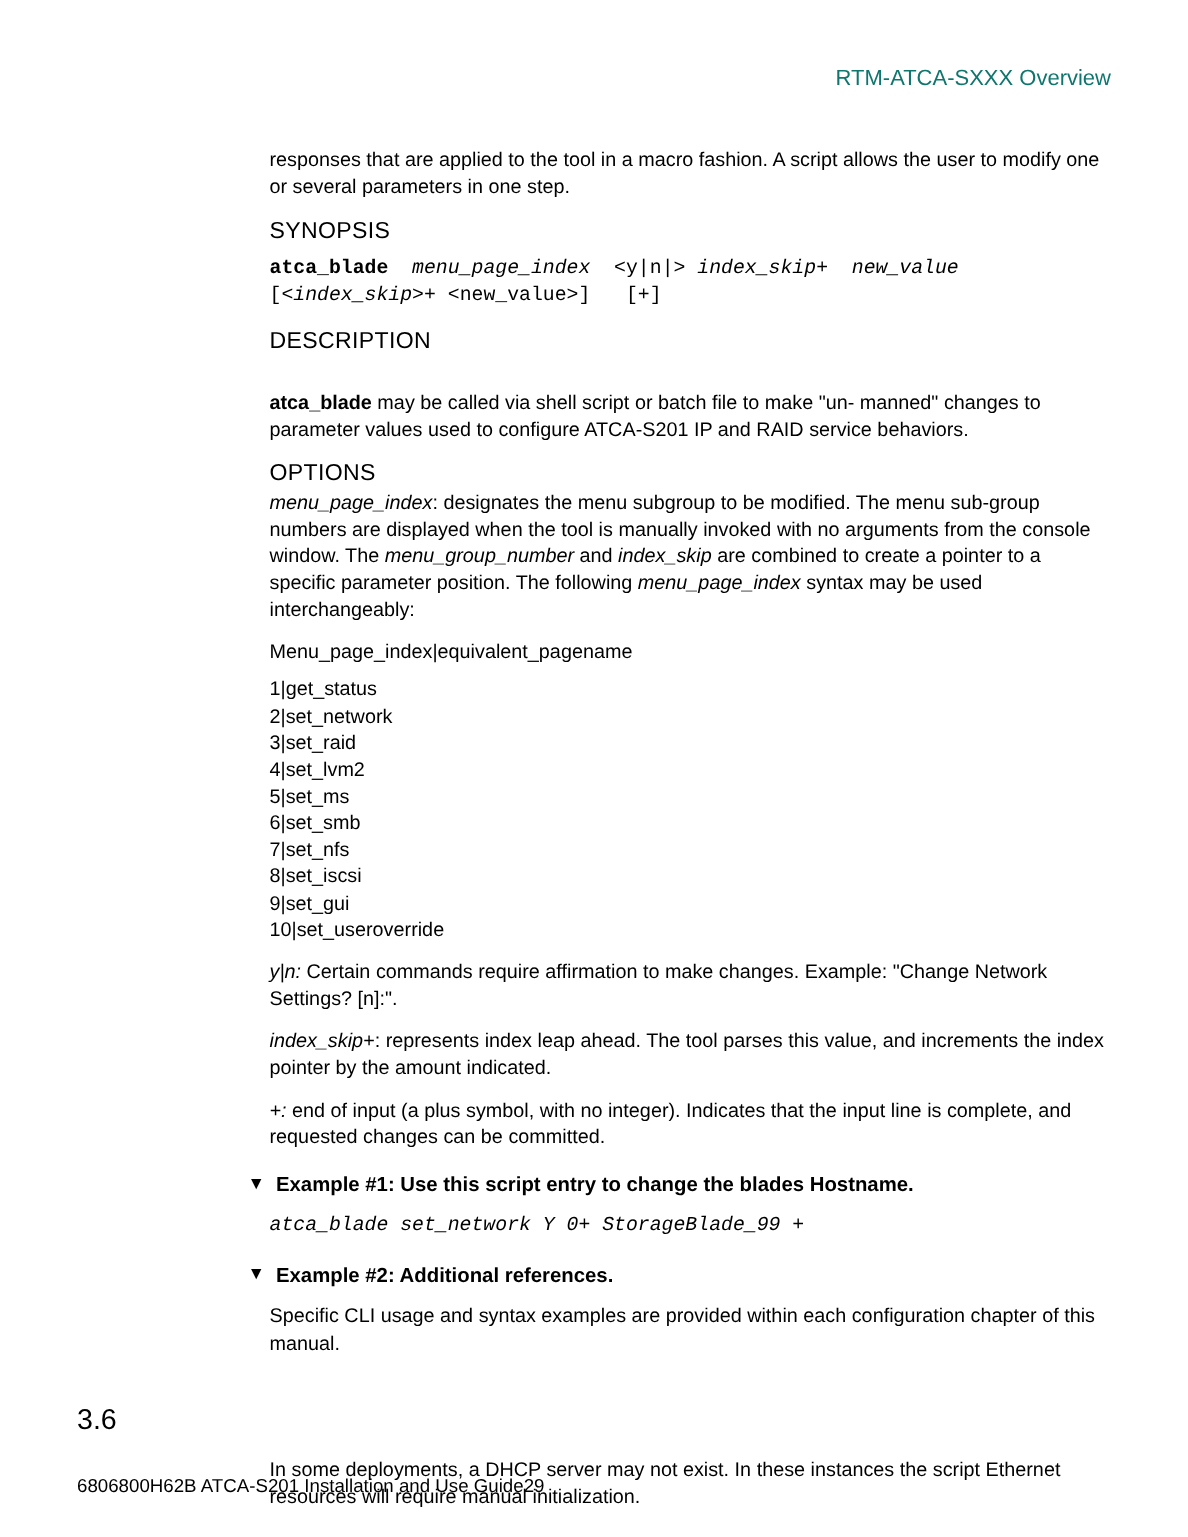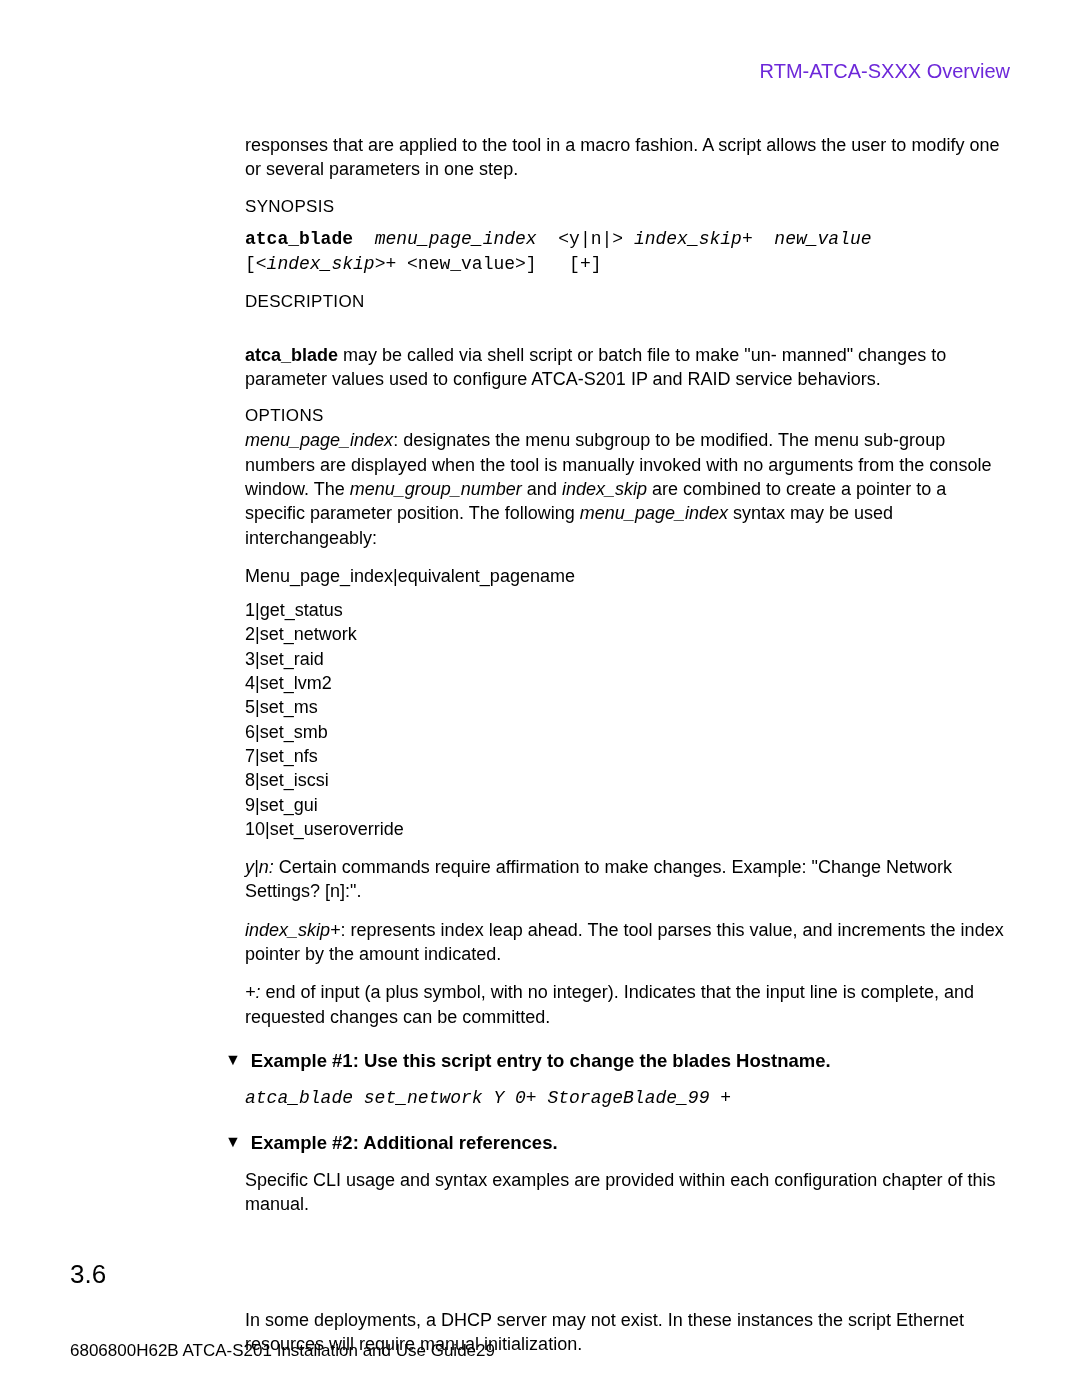--- a/index.html
+++ b/index.html
@@ -9,30 +9,30 @@
       color: #000;
       width: 1080px;
       height: 1397px;
       position: relative;
       padding: 60px 70px 40px 70px;
     }
     .header {
       text-align: right;
       font-size: 20px;
       margin-bottom: 50px;
-      color: #6d28d9;
+      color: #0f766e;
     }
     .content {
       margin-left: 175px;
       font-size: 18px;
       line-height: 1.35;
     }
     .para { margin-bottom: 10px; }
     .section-label {
-      font-size: 17px;
+      font-size: 21px;
       margin-top: 14px;
       margin-bottom: 6px;
       letter-spacing: 0.3px;
     }
     .mono {
       font-family: "Courier New", Courier, monospace;
       font-size: 18px;
       line-height: 1.4;
     }
     .mono .bold { font-weight: bold; }

